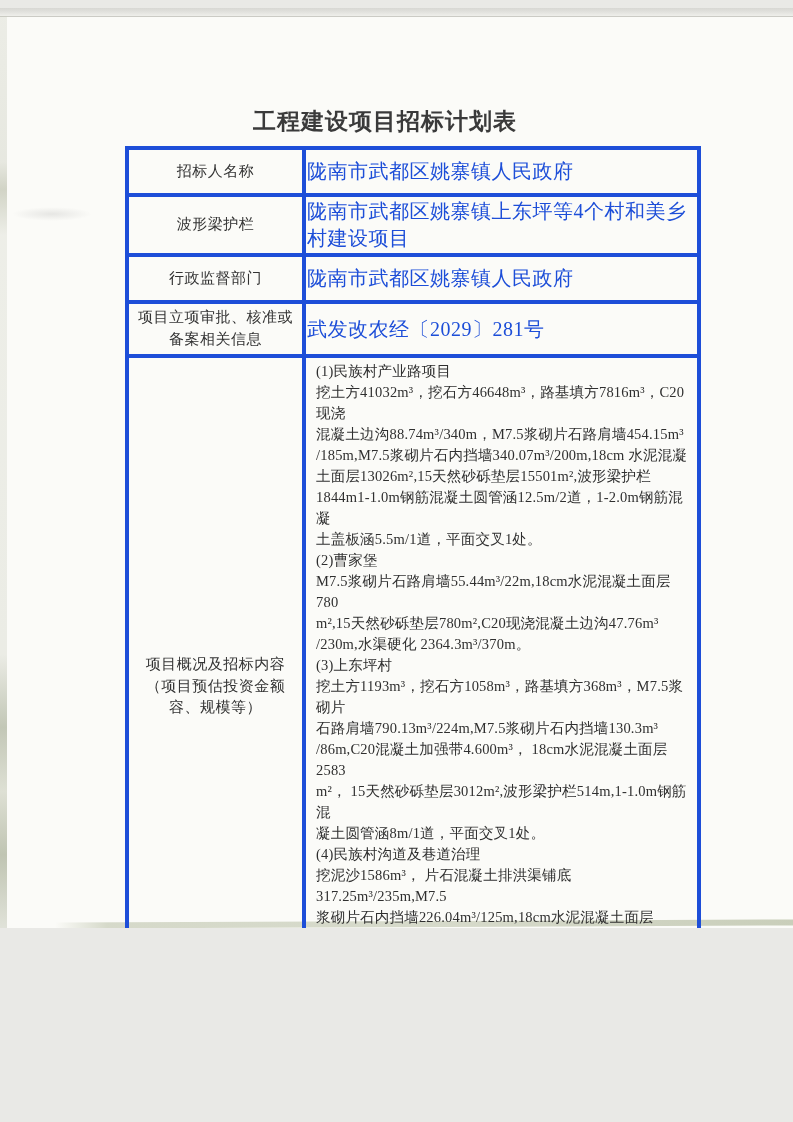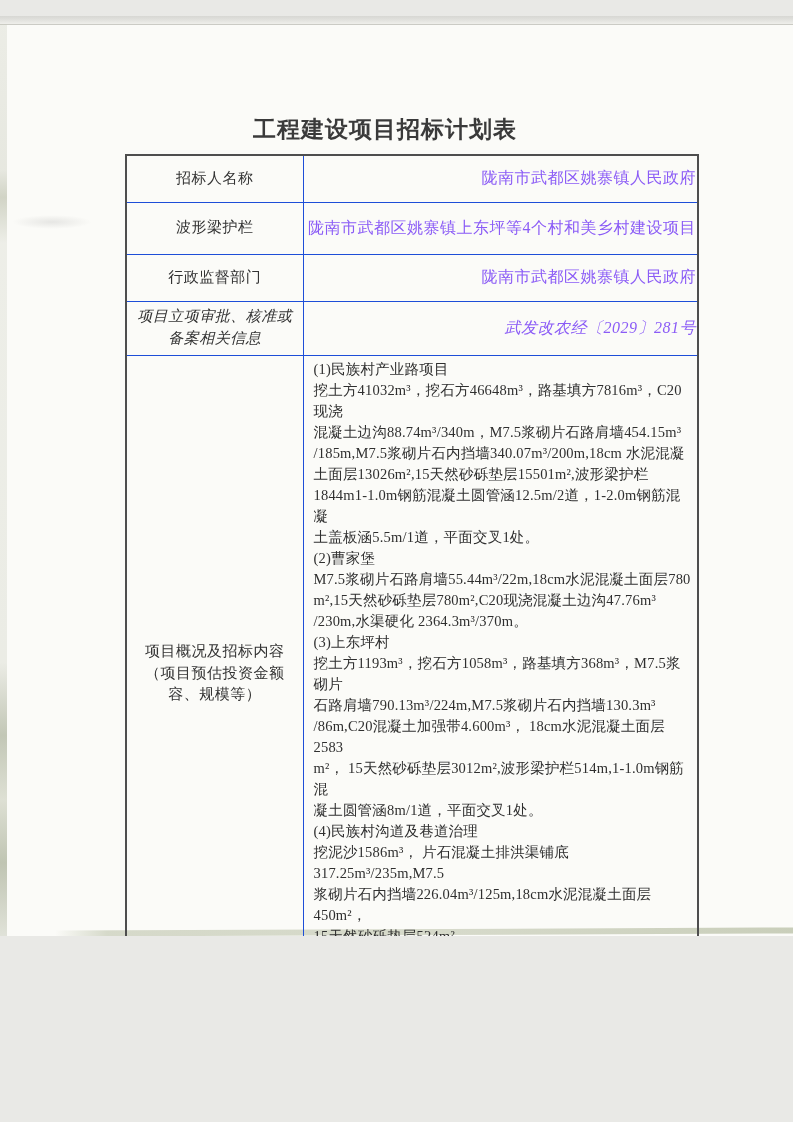--- a/index.html
+++ b/index.html
@@ -4,21 +4,21 @@
 <style>
   html, body {
     margin: 0;
     padding: 0;
     background: #e9e9e6;
   }
   .sheet {
     position: relative;
     width: 793px;
     height: 920px;
-    margin: 16px auto;
+    margin: 8px auto;
     background: #fbfbf8;
     overflow: hidden;
     font-family: "Liberation Serif", "DejaVu Serif", serif;
     color: #2d2d2d;
   }
   
   .edge-top {
     position: absolute; top: 0; left: 0; right: 0; height: 8px;
     background: linear-gradient(180deg, #d7d7d3 0%, #e3e3df 55%, #efefeb 100%);
     border-bottom: 1px solid #cbcbc5;
@@ -64,54 +64,54 @@
   }
   table.plan-table {
     position: absolute;
     left: 125px; top: 138px;
     width: 572px;
     border-collapse: collapse;
     table-layout: fixed;
     border: 2px solid #4e4e4e;
   }
   .plan-table td {
-    border: 1px solid #1d4ed8;
+    border: 4px solid #1d4ed8;
     vertical-align: middle;
     overflow: hidden;
   }
   .plan-table col.c-label { width: 177px; }
   .plan-table col.c-value { width: 395px; }
   td.label {
     text-align: center;
     font-size: 15px;
     letter-spacing: 0.5px;
     line-height: 1.45;
     white-space: pre-line;
     color: #333;
   }
   td.value {
-    text-align: right;
-    font-size: 16px;
+    text-align: left;
+    font-size: 20px;
     letter-spacing: 0.5px;
-    color: #8b5cf6;
+    color: #1d4ed8;
   }
   td.content {
     text-align: left;
     vertical-align: top;
     font-size: 14.5px;
     line-height: 21px;
     letter-spacing: 0.2px;
     padding: 3px 6px 3px 10px;
     white-space: pre-line;
     color: #2f2f2f;
   }
   tr.r1 { height: 47px; }
   tr.r2 { height: 52px; }
   tr.r3 { height: 47px; }
-  tr.r4 { height: 54px; font-style: italic; }
+  tr.r4 { height: 54px; }
   tr.r5 { height: 482px; }
   tr.r6 { height: 47px; }
   tr.r7 { height: 51px; }
   tr.r8 { height: 45px; }
   tr.r9 { height: 53px; }
 </style>
 </head>
 <body>
 
 <div class="sheet">

